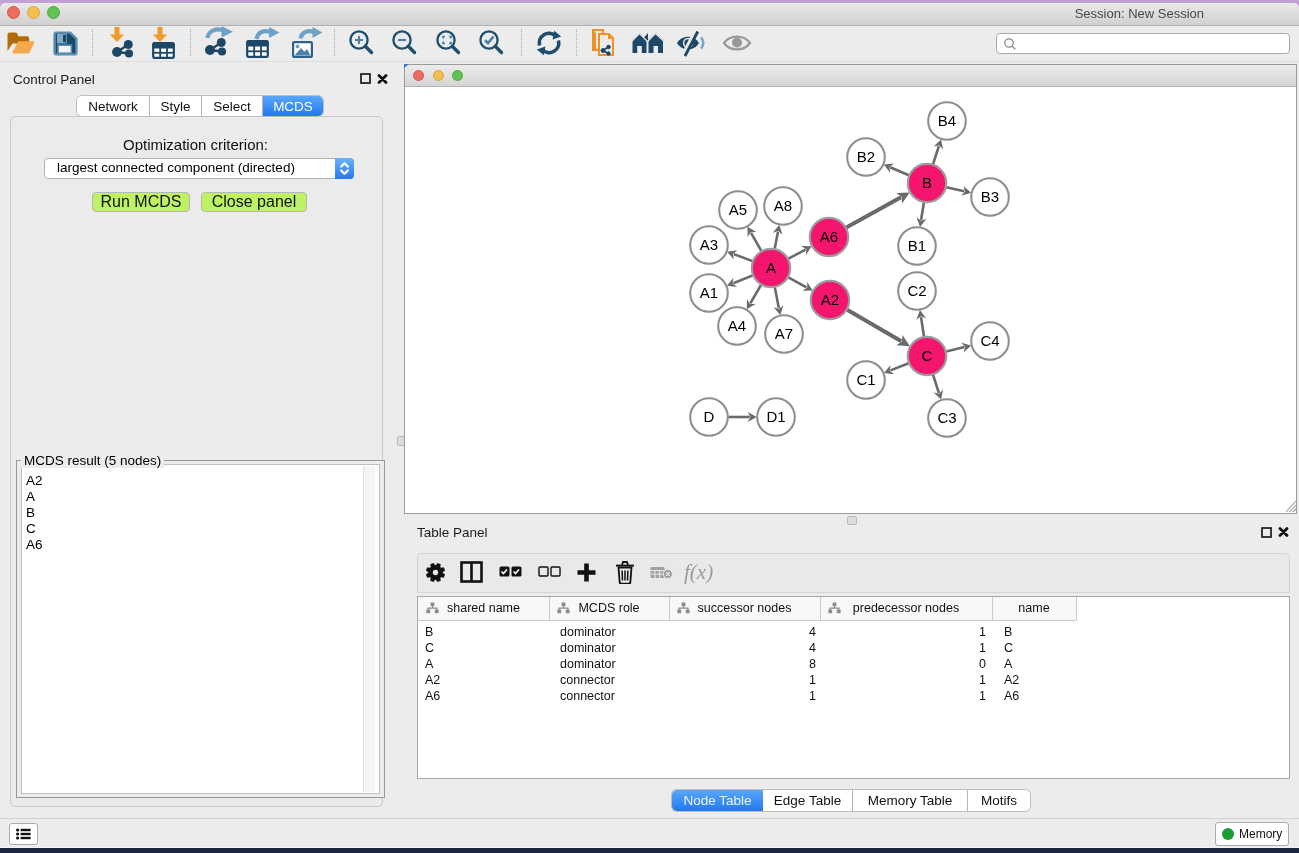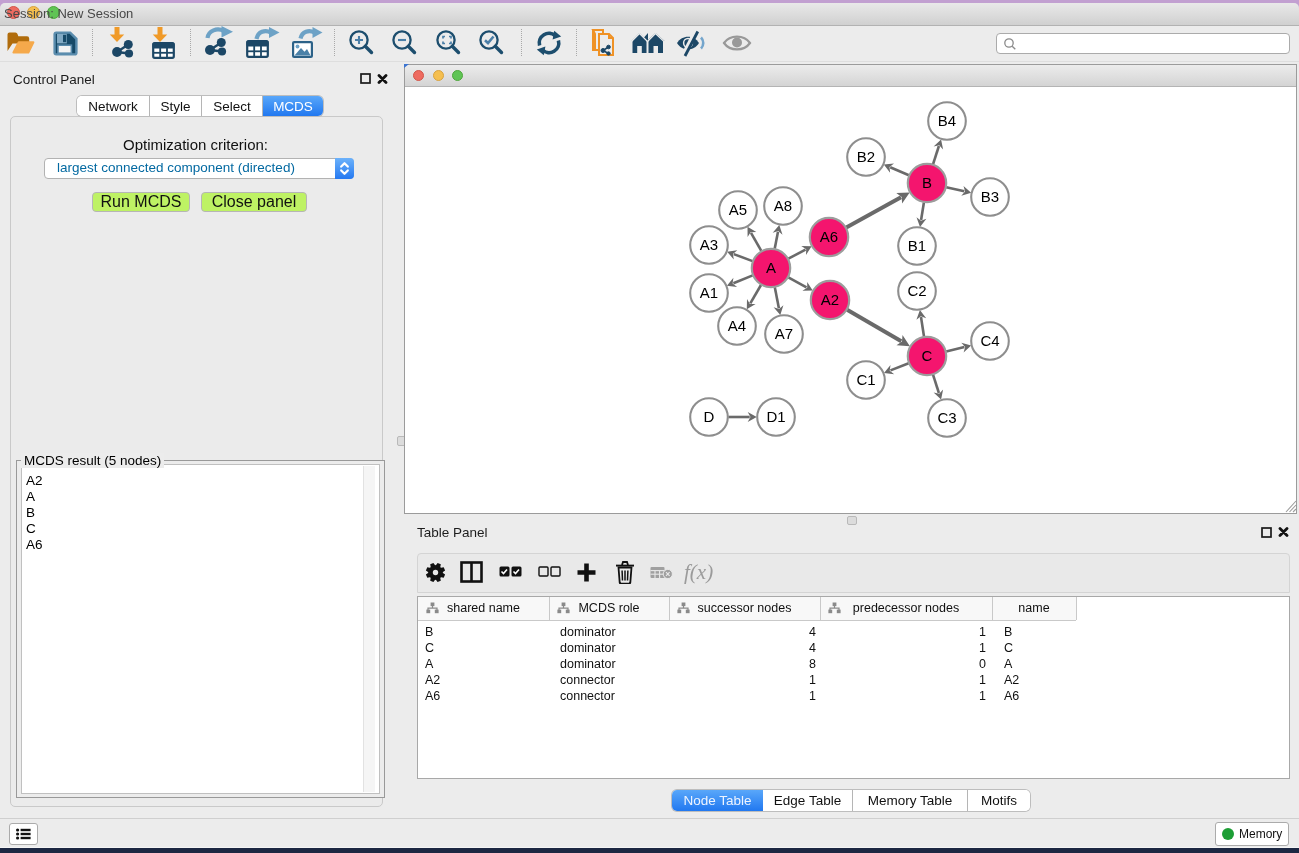--- a/index.html
+++ b/index.html
@@ -19,21 +19,21 @@
 .c5{left:586px}
 </style></head>
 <body>
 
 <div class="abs" style="left:0;top:0;width:1299px;height:12px;background:#c2a0d1"></div>
 
 <div class="abs" style="left:0;top:3px;width:1299px;height:22px;background:linear-gradient(#e9e9e9,#d0d0d0);border-bottom:1px solid #b2b2b2;border-radius:5px 5px 0 0">
   <div class="tl" style="left:7px;background:#ee6b60;border:1px solid #d35549"></div>
   <div class="tl" style="left:27px;background:#f5bf4f;border:1px solid #d9a33f"></div>
   <div class="tl" style="left:47px;background:#60c455;border:1px solid #4ea73c"></div>
-  <div class="abs ttl" style="left:4px;width:1192px;top:3px;text-align:left">Session: New Session</div>
+  <div class="abs ttl" style="left:12px;width:1192px;top:3px;text-align:right">Session: New Session</div>
 </div>
 
 <div class="abs" style="left:0;top:26px;width:1299px;height:36px;background:#ececec;border-bottom:1px solid #dedede;box-sizing:border-box"></div>
 <div class="sep" style="left:92px"></div>
 <div class="sep" style="left:190px"></div>
 <div class="sep" style="left:334px"></div>
 <div class="sep" style="left:521px"></div>
 <div class="sep" style="left:576px"></div>
 
 <svg class="abs" style="left:6px;top:31px" width="29" height="23" viewBox="0 0 29 23">
@@ -181,21 +181,21 @@
 
 <div class="abs" style="left:77px;top:96px;width:246px;height:20px;border-radius:5px;box-shadow:0 0 0 1px #bdbdbd;background:#fff;overflow:hidden">
   <div class="tab" style="left:0;width:73px">Network</div>
   <div class="tab" style="left:73px;width:52px">Style</div>
   <div class="tab" style="left:125px;width:61px">Select</div>
   <div class="tab" style="left:186px;width:60px;background:linear-gradient(#59a7fa,#2178f0);color:#fff;border-right:none">MCDS</div>
 </div>
 <div class="abs" style="left:0;top:136px;width:391px;text-align:center;font-size:15px;color:#111">Optimization criterion:</div>
 
 <div class="abs" style="left:44px;top:158px;width:308px;height:19px;background:#fff;border:1px solid #b2b2b2;border-radius:4px">
-  <div class="abs" style="left:12px;top:1px;font-size:13.5px;color:#0369a1;white-space:nowrap">largest connected component (directed)</div>
+  <div class="abs" style="left:12px;top:1px;font-size:13.5px;color:#000000;white-space:nowrap">largest connected component (directed)</div>
   <div class="abs" style="right:-1px;top:-1px;width:19px;height:21px;border-radius:0 4px 4px 0;background:linear-gradient(#6cb2fb,#2579f1)">
     <svg width="19" height="21" viewBox="0 0 19 21">
         <path d="M6.2 8.6 L9.5 5.2 L12.8 8.6 M6.2 12.4 L9.5 15.8 L12.8 12.4" fill="none" stroke="#fff" stroke-width="2.2" stroke-linejoin="round" stroke-linecap="round"></path>
       </svg>
   </div>
 </div>
 <div class="btn" style="left:92px;top:192px;width:96px;height:18px">Run MCDS</div>
 <div class="btn" style="left:201px;top:192px;width:104px;height:18px">Close panel</div>
 
 <div class="abs" style="left:16px;top:460px;width:367px;height:336px;border:1px solid #999;background:#ececec">

